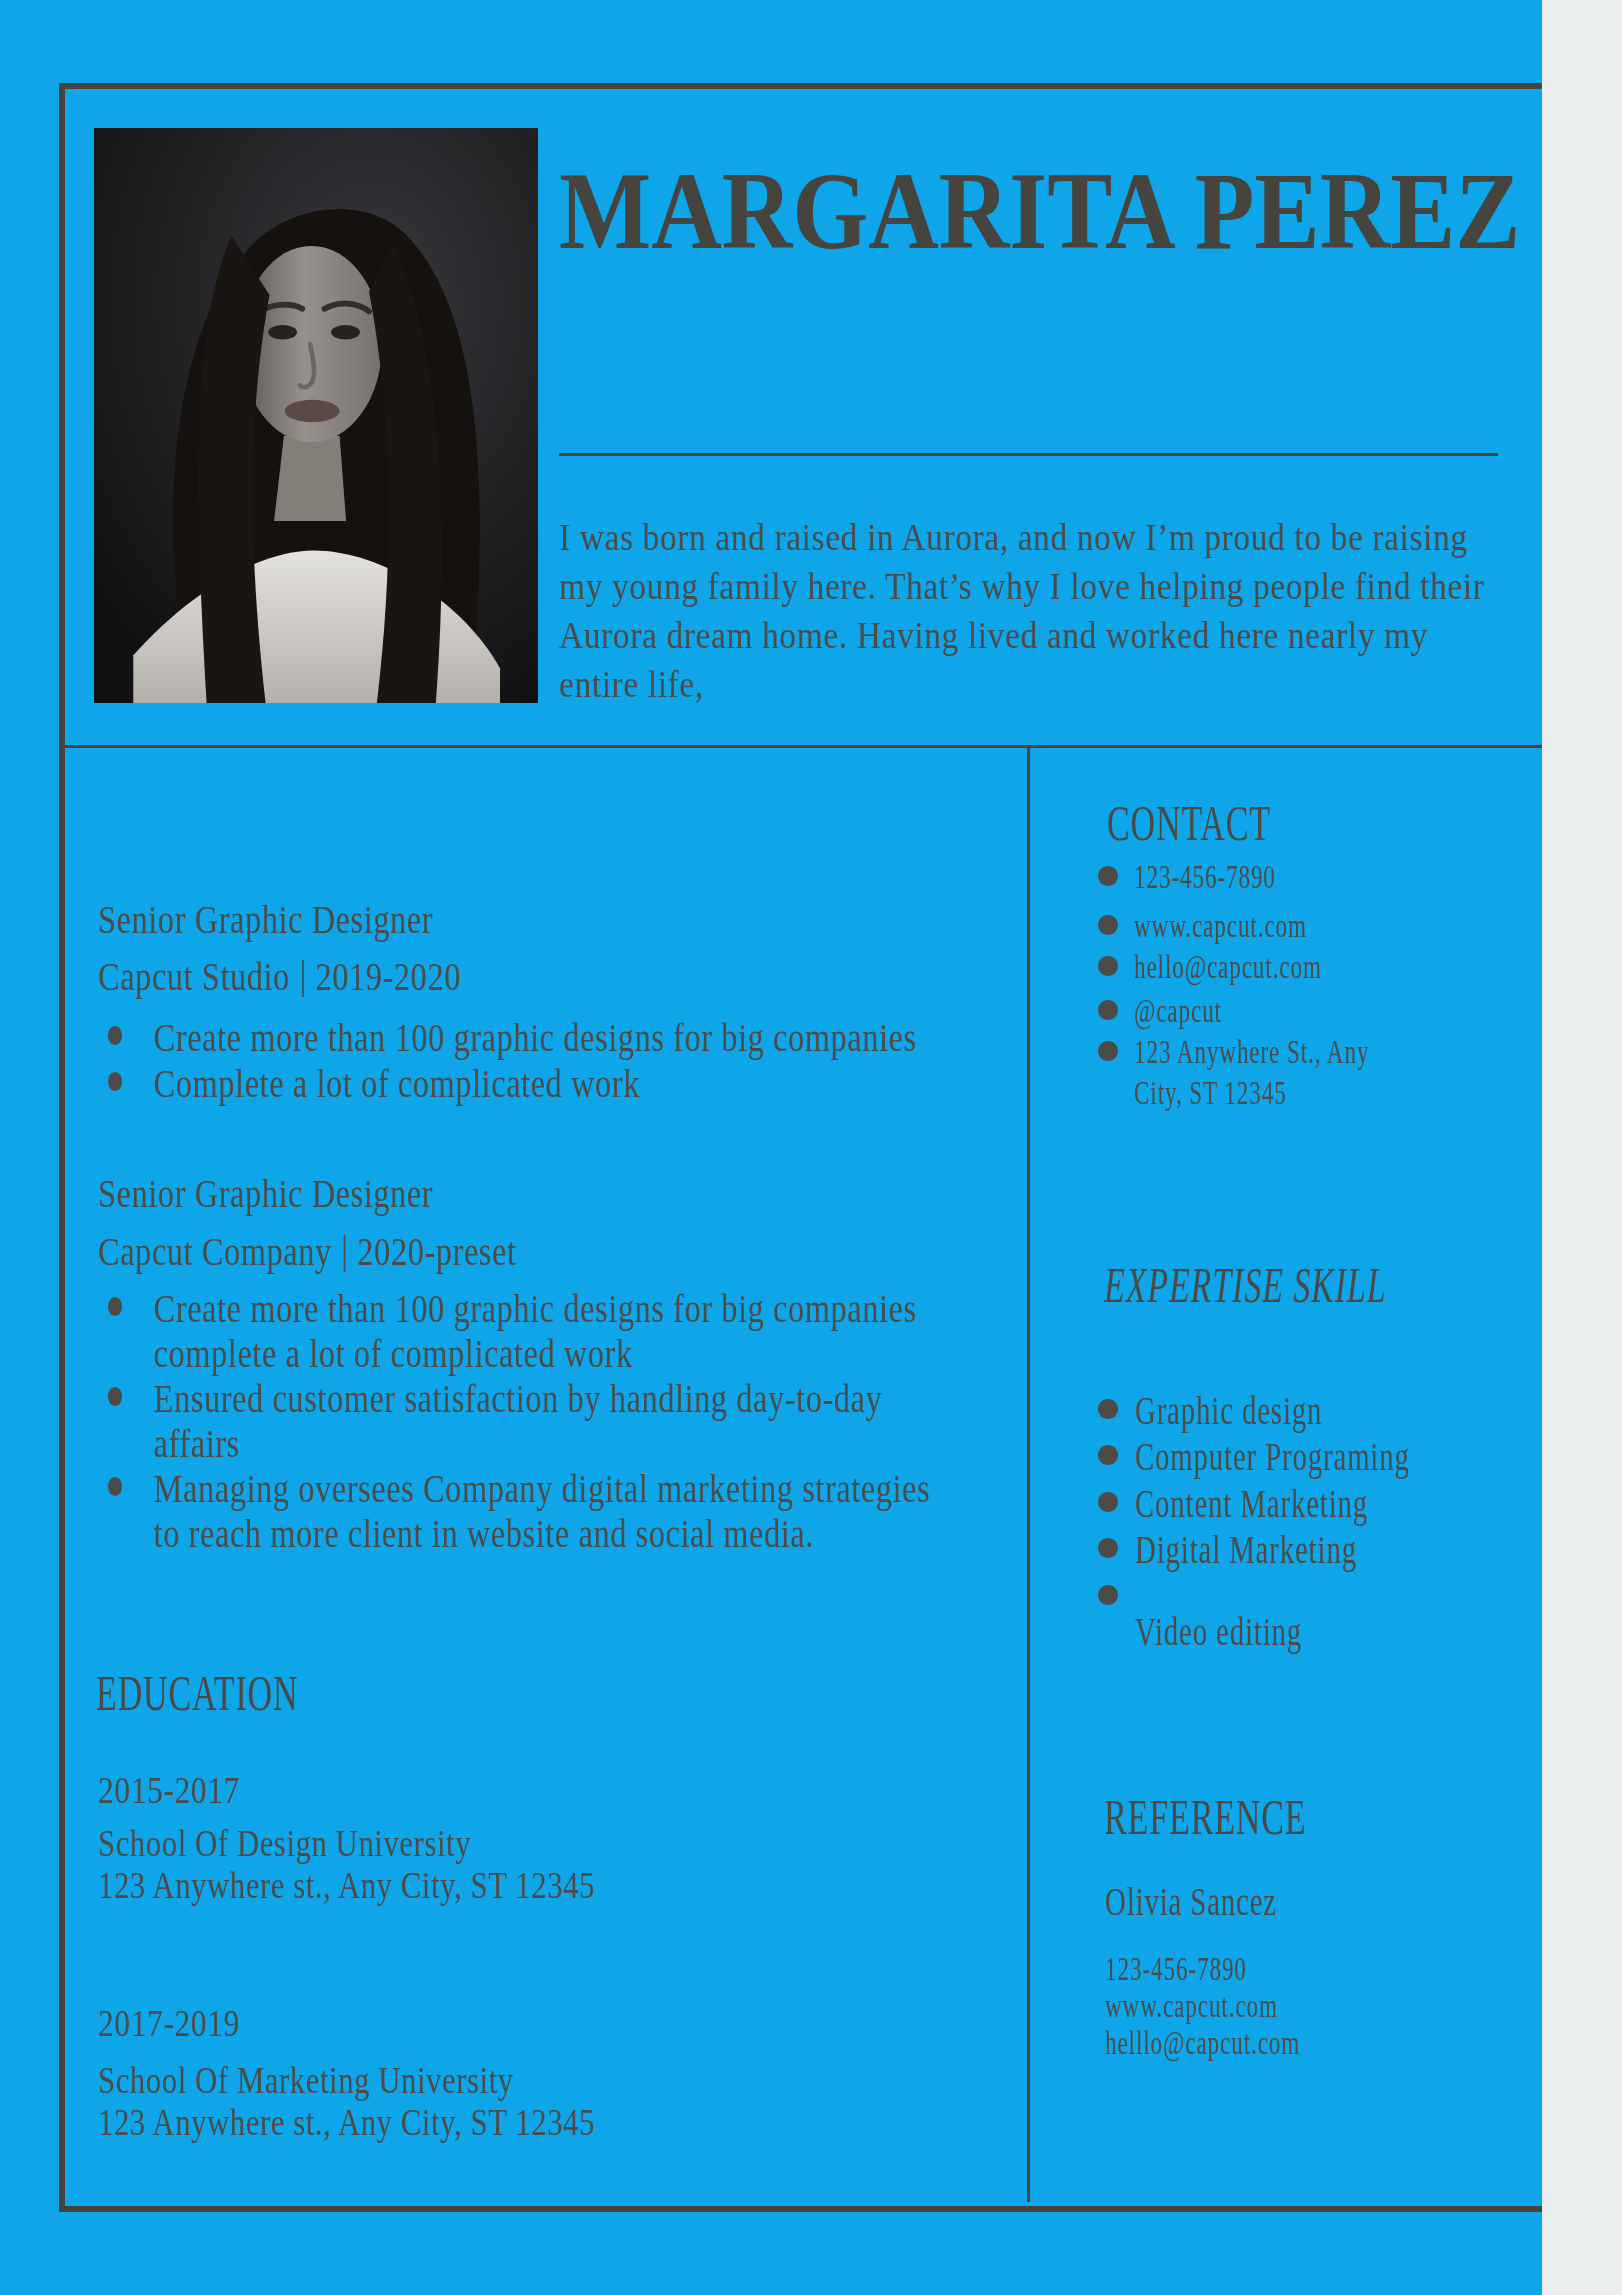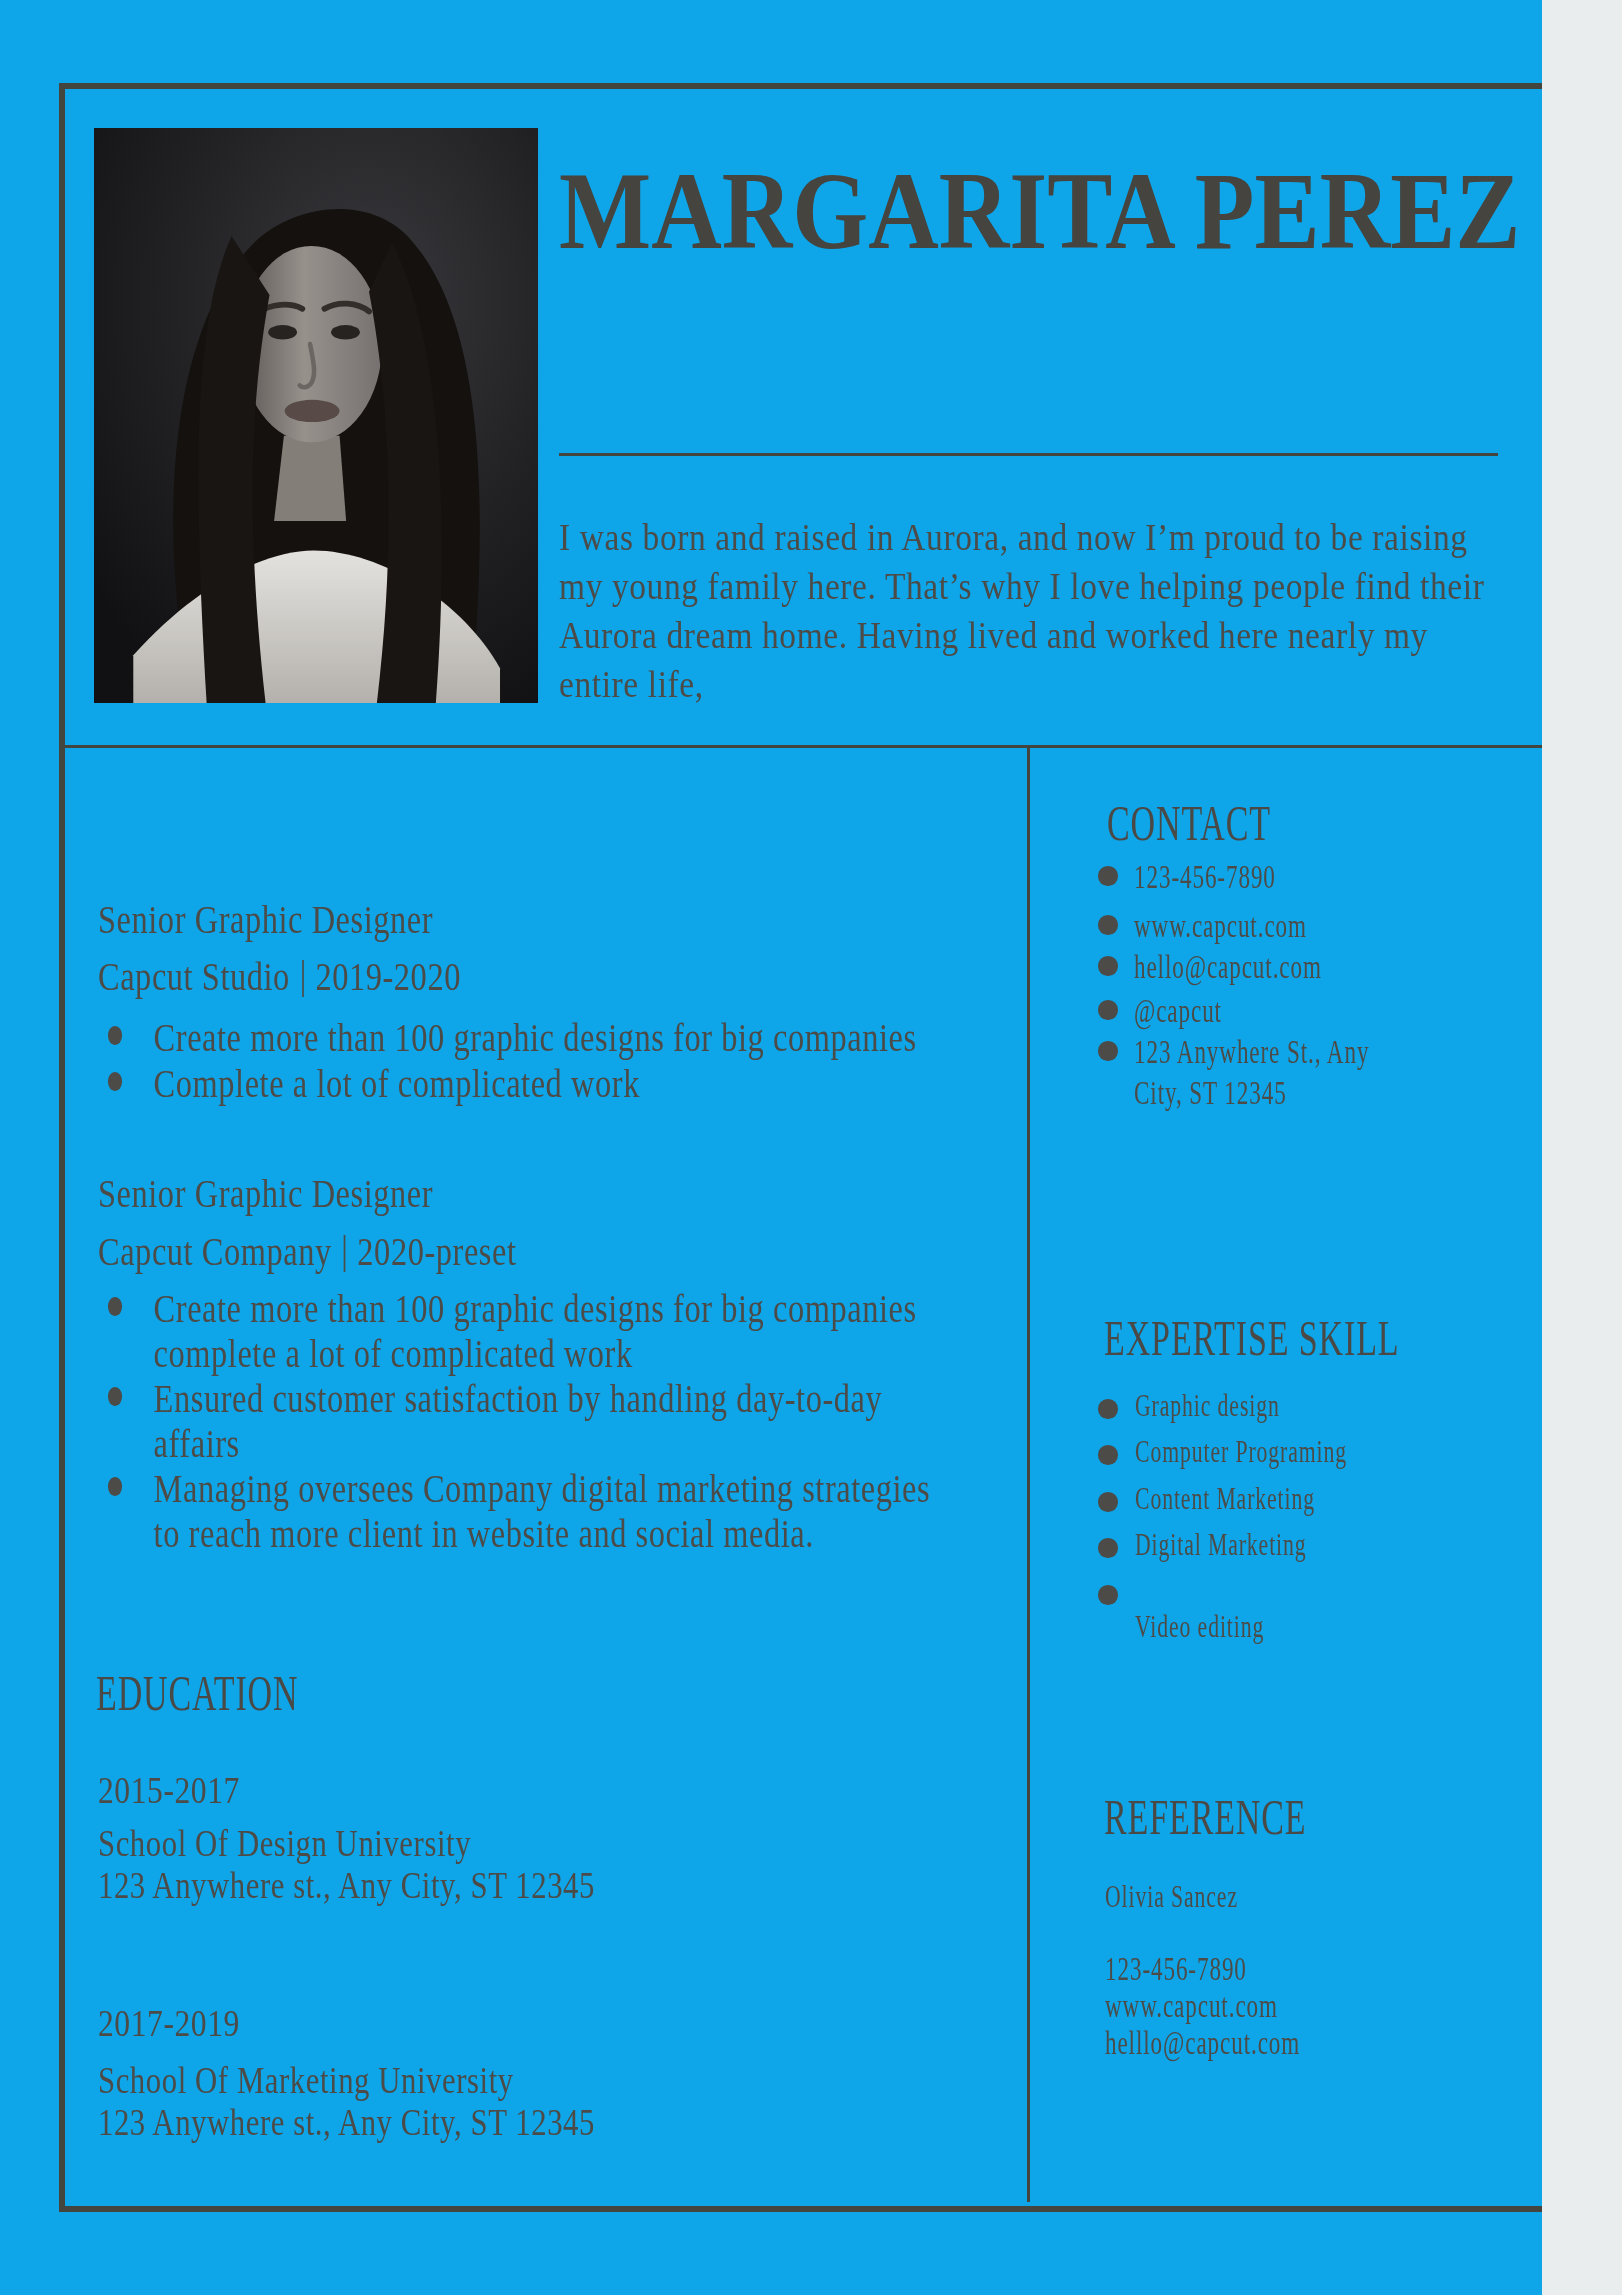--- a/index.html
+++ b/index.html
@@ -33,21 +33,21 @@
          transform:scaleX(.83);transform-origin:0 0;}
   .blist .bitem{position:relative;padding-left:67px;}
   .blist .ln{white-space:nowrap;}
   .blist .bitem::before{content:"";position:absolute;left:11.8px;top:10.5px;width:17px;height:19.6px;
          border-radius:50%;background:#4c4b47;}
   .lh70{line-height:46px;} .lh69{line-height:45px;}
   .edu-years{font-size:38px;letter-spacing:0.7px;}
   .edu-line{font-size:37px;letter-spacing:0.7px;}
   
   .dot{position:absolute;left:1033px;width:19.6px;height:19.6px;border-radius:50%;background:#4c4b47;}
-  .rtext{font-size:31px;letter-spacing:1.3px;text-align:right;}
+  .rtext{font-size:41px;letter-spacing:1.3px;text-align:right;}
   .rblock{position:absolute;font-size:33px;letter-spacing:1.3px;
           transform:scaleX(.70);transform-origin:0 0;}
   .rblock .ln{white-space:nowrap;}
   .lh62{line-height:41px;} .lh57{line-height:37px;}
 </style>
 </head>
 <body>
 
 <div class="page">
   <div class="frame">
@@ -177,21 +177,21 @@
     <div class="dot" style="top:911px;"></div>
     <div class="rblock lh62" style="left:1069px;top:902px;">
       <div class="ln">@capcut</div>
     </div>
     <div class="dot" style="top:952px;"></div>
     <div class="rblock lh62" style="left:1069px;top:943px;">
       <div class="ln">123 Anywhere St., Any</div>
       <div class="ln">City, ST 12345</div>
     </div>
 
-    <div class="t sec" style="left:1039px;top:1224px;">
+    <div class="t sec" style="left:1039px;top:1171px;font-style:italic;">
       <span class="cx s68">EXPERTISE SKILL</span>
     </div>
     <div class="dot" style="top:1310px;"></div>
     <div class="t rtext" style="left:1070px;top:1301px;">
       <span class="cx s70">Graphic design</span>
     </div>
     <div class="dot" style="top:1356px;"></div>
     <div class="t rtext" style="left:1070px;top:1347px;">
       <span class="cx s70">Computer Programing</span>
     </div>

